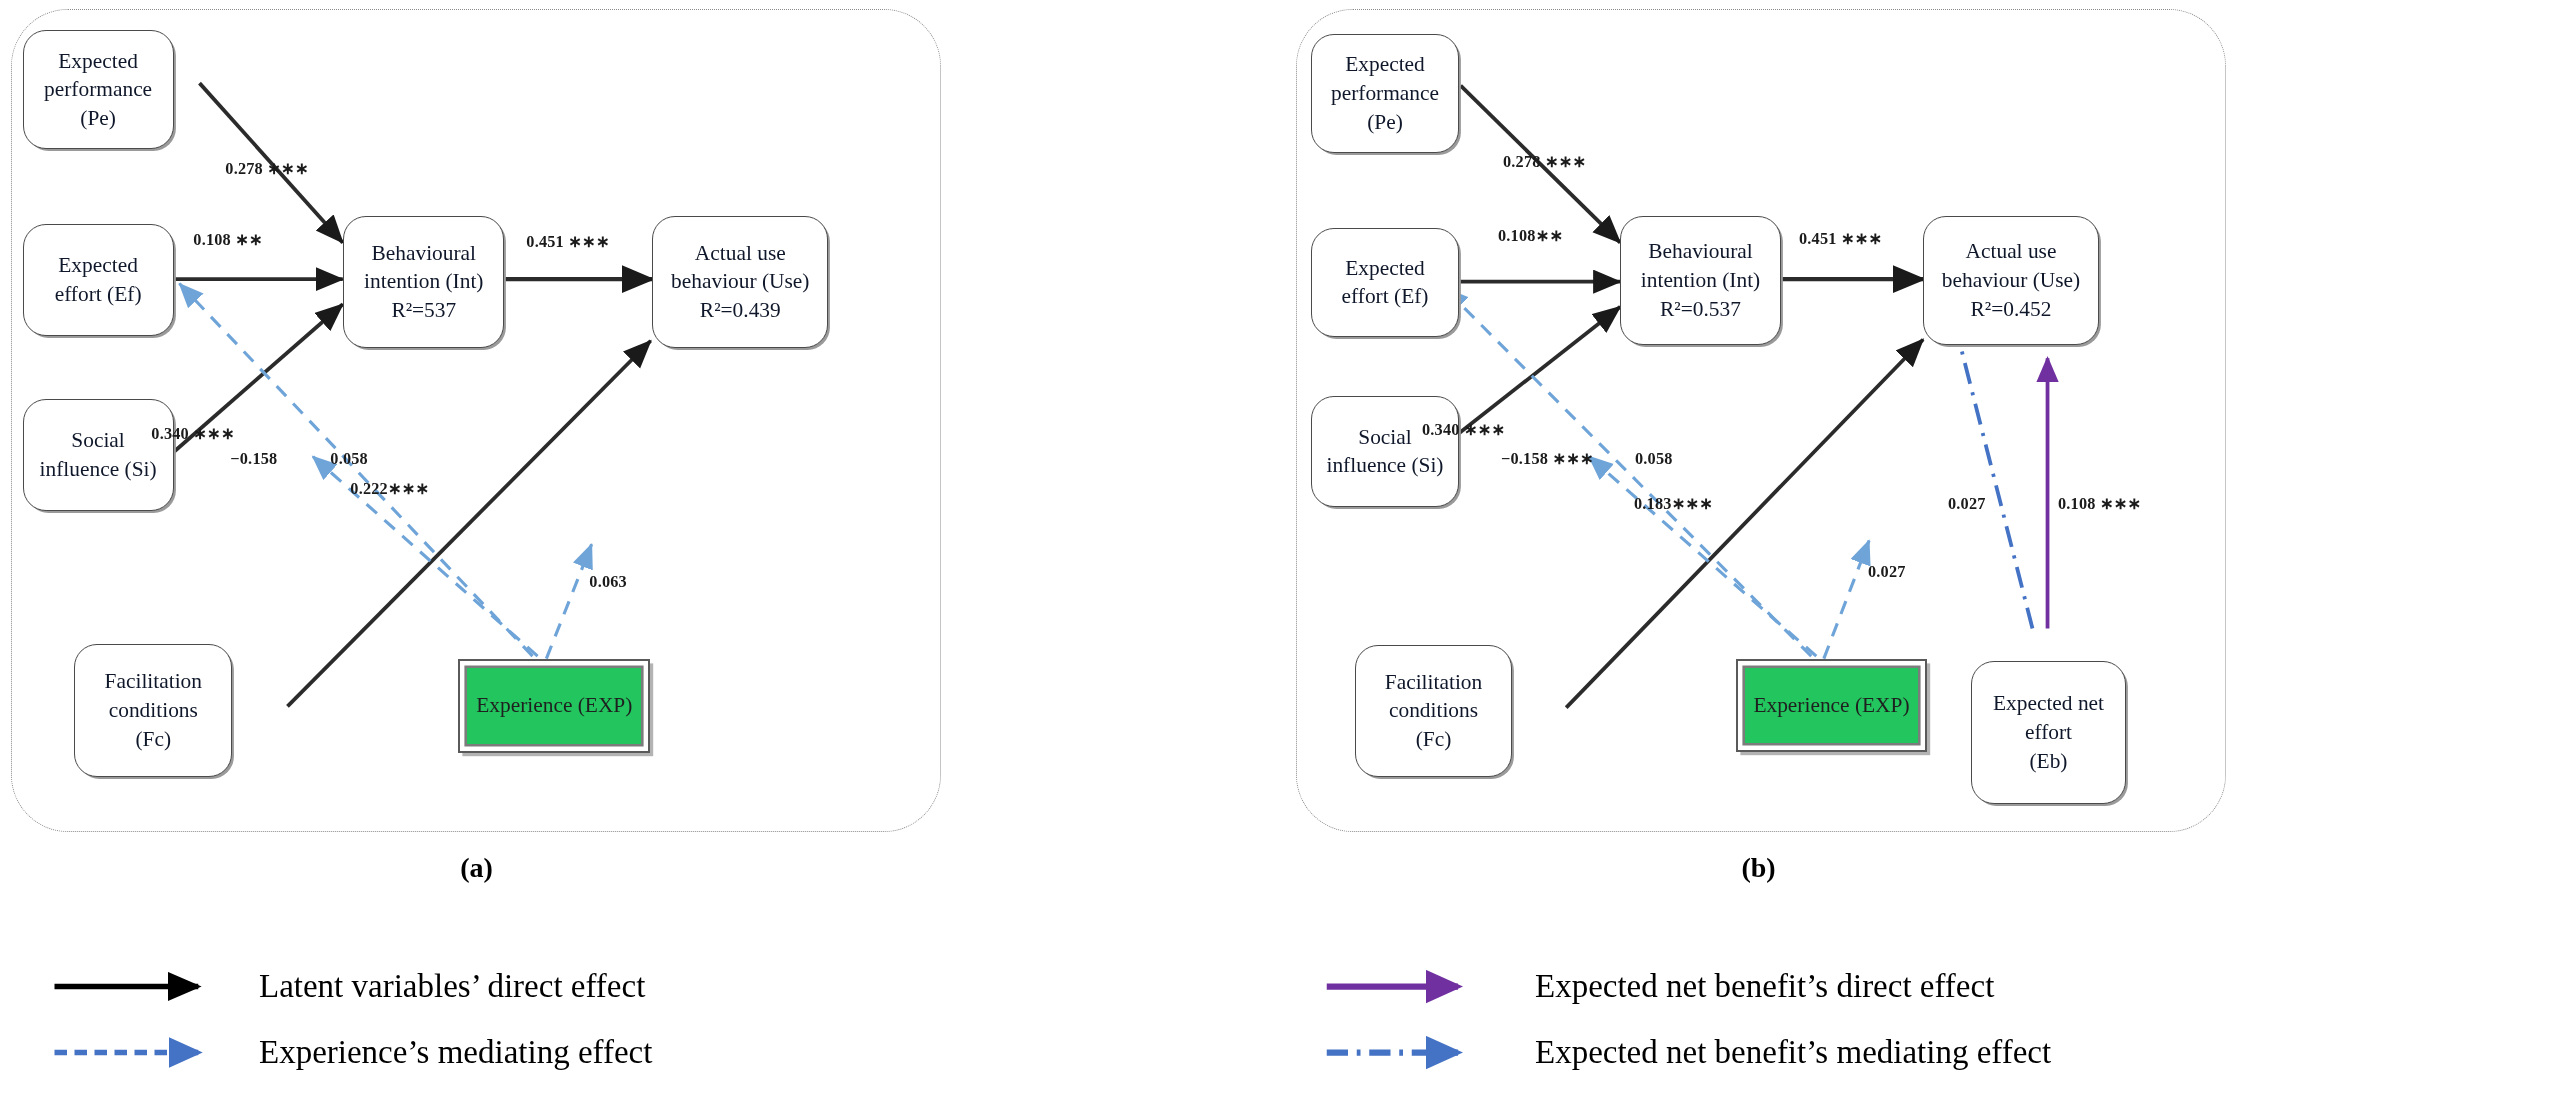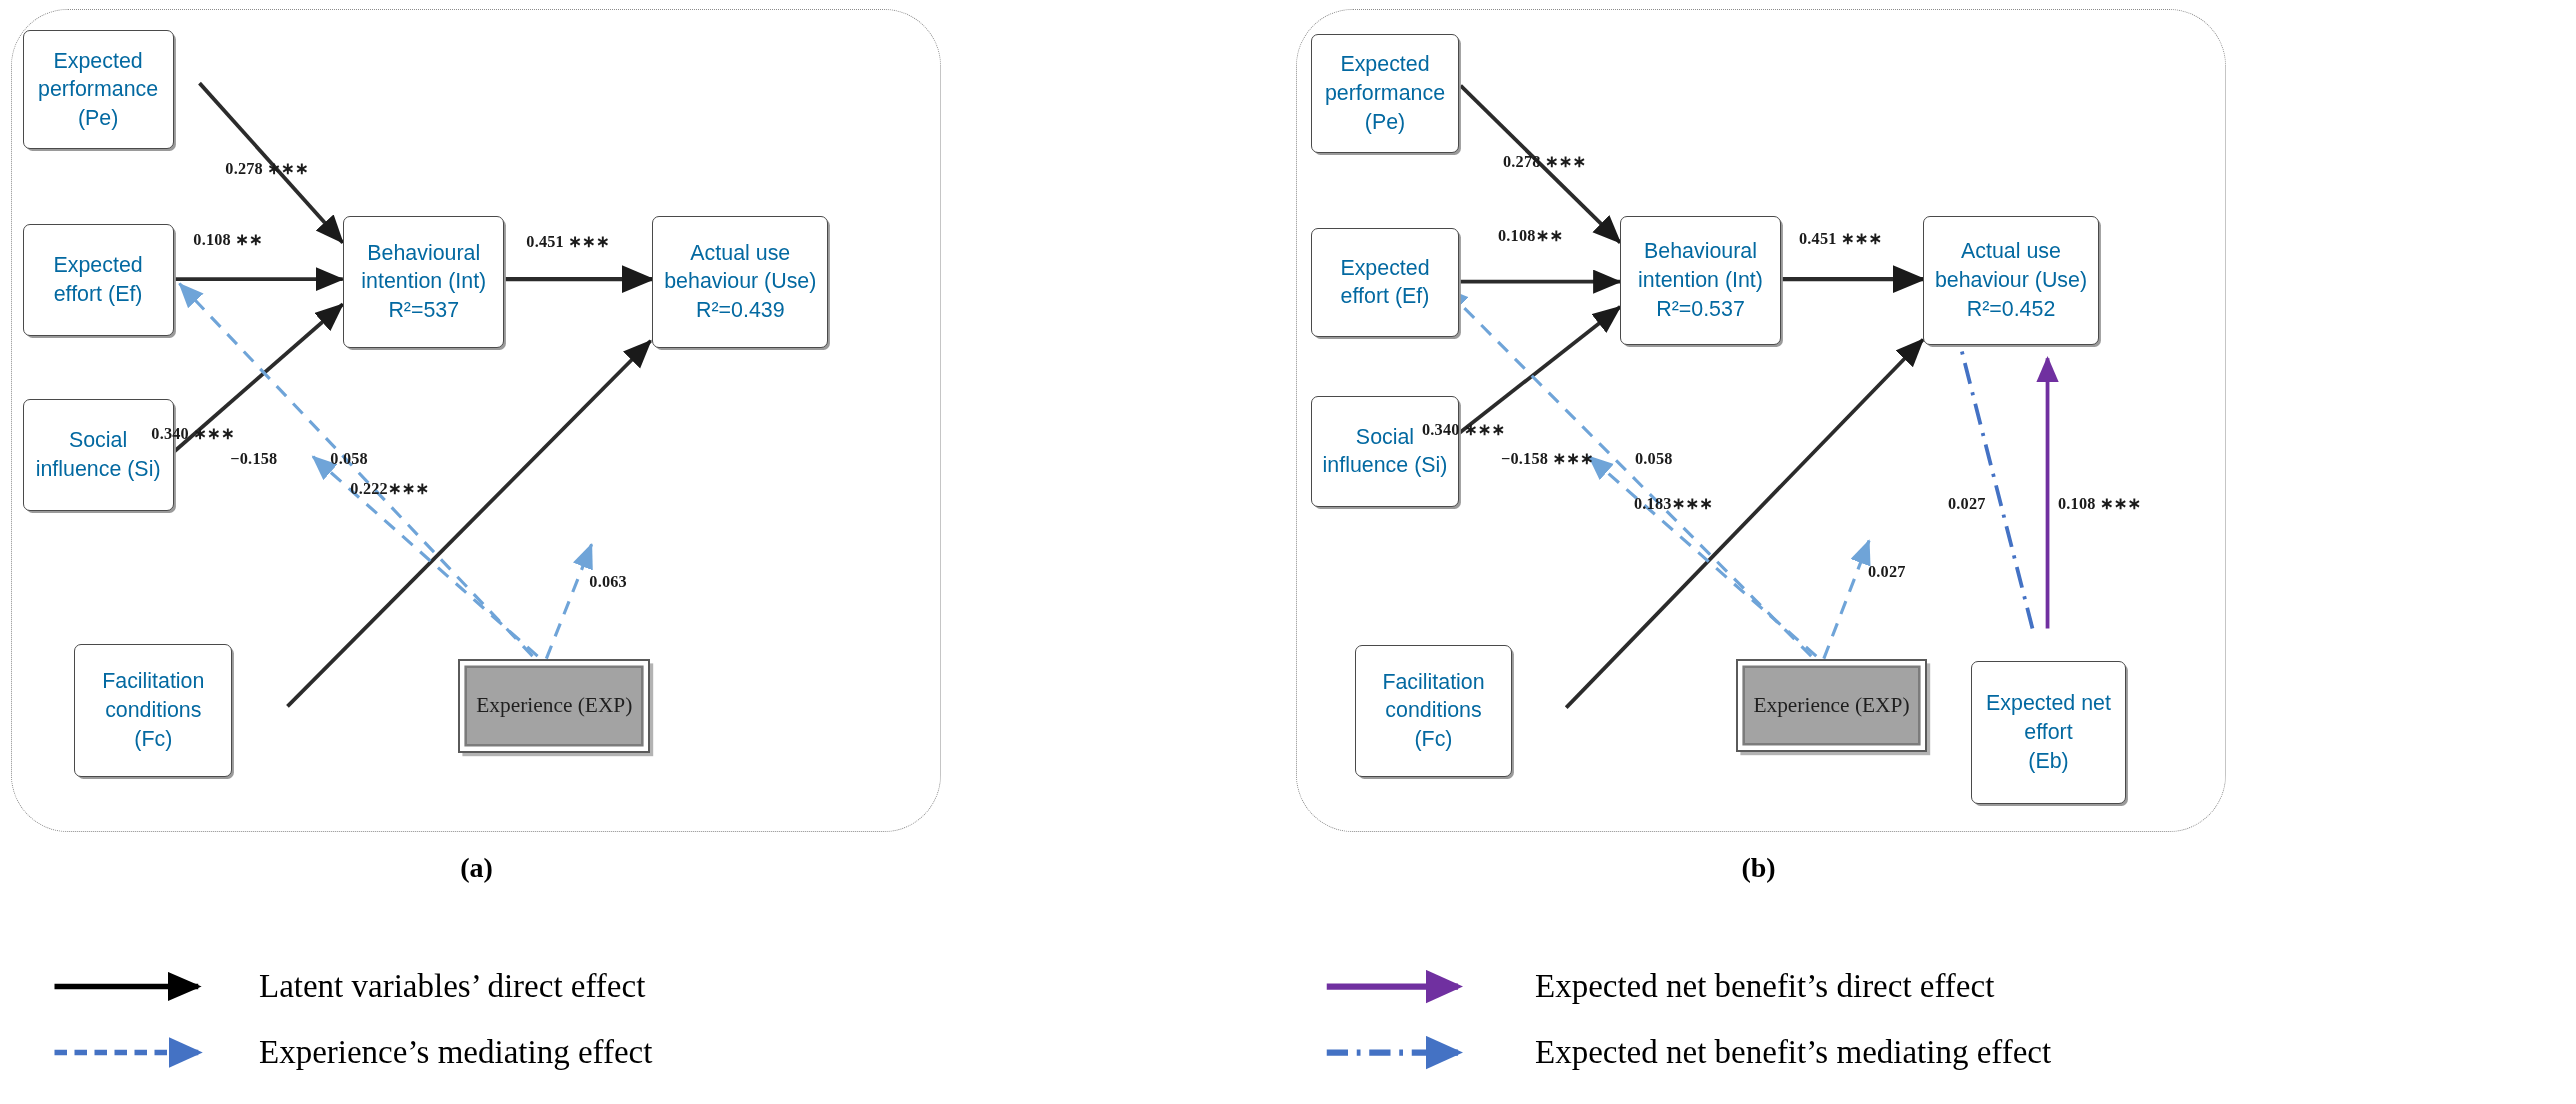--- a/index.html
+++ b/index.html
@@ -15,37 +15,37 @@
     border:1.9px dotted #8b8b8b;border-radius:57px;box-sizing:border-box;
   }
 
   svg.edges{position:absolute;left:0;top:0;width:100%;height:100%;overflow:visible;}
 
   
   .node{
     position:absolute;box-sizing:border-box;
     background:#ffffff;
     border:1.9px solid #4a4a4a;
-    border-radius:7px;
+    border-radius:23px;
     box-shadow:2.5px 2.5px 0 -0.6px #9a9a9a;
     display:flex;align-items:center;justify-content:center;
     text-align:center;
-    font-family:Liberation Sans, sans-serif;
-    color:#0369a1;
+    font-family:Liberation Serif, serif;
+    color:#0f172a;
     line-height:1.34;
     font-size:21.4px;
     padding:3.8px 5px;
     z-index:3;
   }
   .node span{display:block;}
 
   
   .node3d{
     position:absolute;box-sizing:border-box;z-index:3;
-    background:#a3a3a3;
+    background:#22c55e;
     border:2.5px solid #5a5a5a;
     box-shadow: inset 0 0 0 4.4px #ffffff, inset 0 0 0 7px #7c7c7c,
                 3.8px 3.8px 0 -0.6px #b3b3b3;
     display:flex;align-items:center;justify-content:center;
     font-family:"Liberation Serif",serif;
     font-size:21.4px;color:#1f1f1f;text-align:center;
   }
 
   
   .coef{

